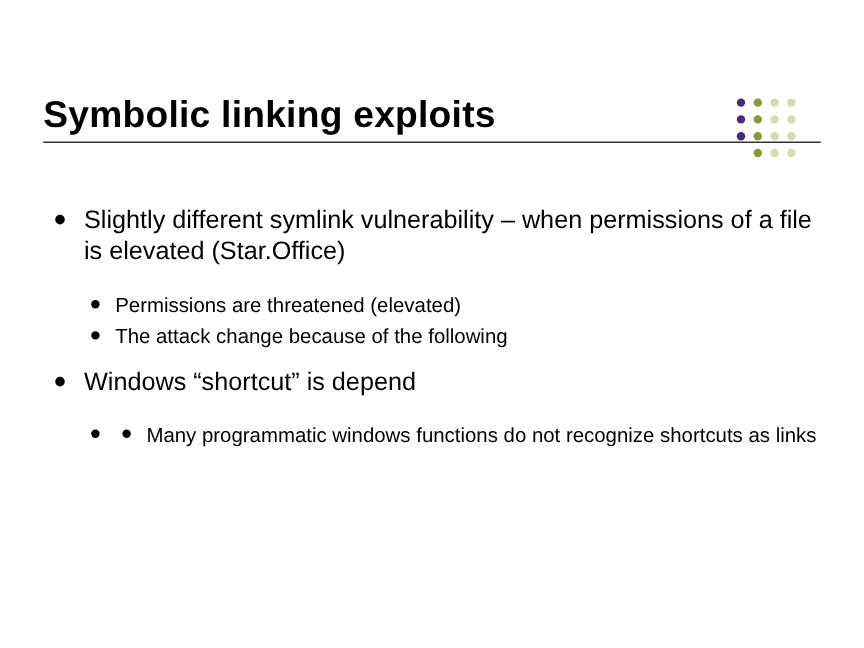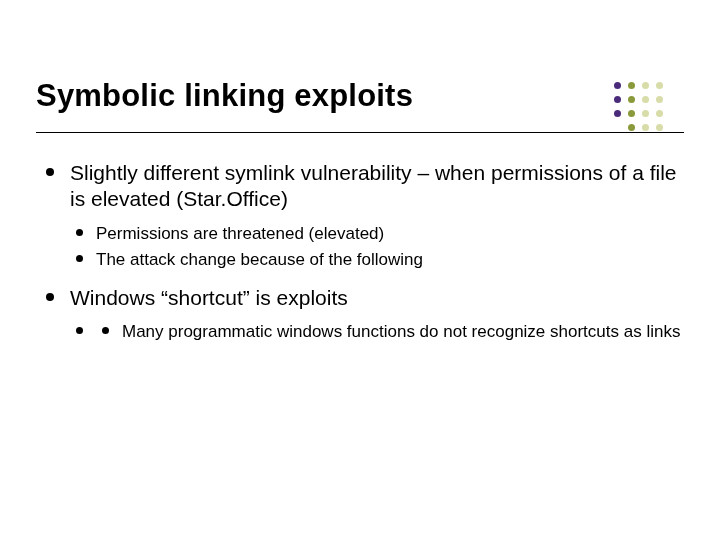--- a/index.html
+++ b/index.html
@@ -11,21 +11,21 @@
     color: #000;
     position: relative;
     overflow: hidden;
   }
   .title-wrap {
     position: absolute;
     top: 78px;
     left: 36px;
     right: 36px;
     border-bottom: 1px solid #000;
-    padding-bottom: 18px;
+    padding-bottom: 4px;
   }
   .title {
     font-size: 31px;
     font-weight: bold;
     letter-spacing: 0.2px;
   }
   .deco {
     position: absolute;
     top: 82px;
     right: 28px;
@@ -33,21 +33,21 @@
     height: 60px;
   }
   .dot {
     position: absolute;
     width: 7px;
     height: 7px;
     border-radius: 50%;
   }
   .content {
     position: absolute;
-    top: 160px;
+    top: 171px;
     left: 40px;
     right: 36px;
   }
   ul { list-style: none; }
   .lvl1 > li {
     position: relative;
     padding-left: 30px;
     margin-bottom: 14px;
     font-size: 21px;
     line-height: 1.25;
@@ -56,21 +56,21 @@
     content: "";
     position: absolute;
     left: 6px;
     top: 8px;
     width: 8px;
     height: 8px;
     border-radius: 50%;
     background: #000;
   }
   .lvl2 {
-    margin-top: 10px;
+    margin-top: 20px;
   }
   .lvl2 > li {
     position: relative;
     padding-left: 26px;
     margin-bottom: 4px;
     font-size: 17px;
     line-height: 1.3;
   }
   .lvl2 > li::before {
     content: "";
@@ -135,21 +135,21 @@
       <ul class="lvl2">
         <li>
           <span>Permissions are threatened (elevated)</span>
         </li>
         <li>
           <span>The attack change because of the following</span>
         </li>
       </ul>
     </li>
     <li>
-      <span>Windows “shortcut” is exploits</span>
+      <span>Windows “shortcut” is depend</span>
       <ul class="lvl2">
         <li>
           <ul class="lvl3">
             <li>
               <span>Many programmatic windows functions do not recognize shortcuts as links</span>
             </li>
           </ul>
         </li>
       </ul>
     </li>

